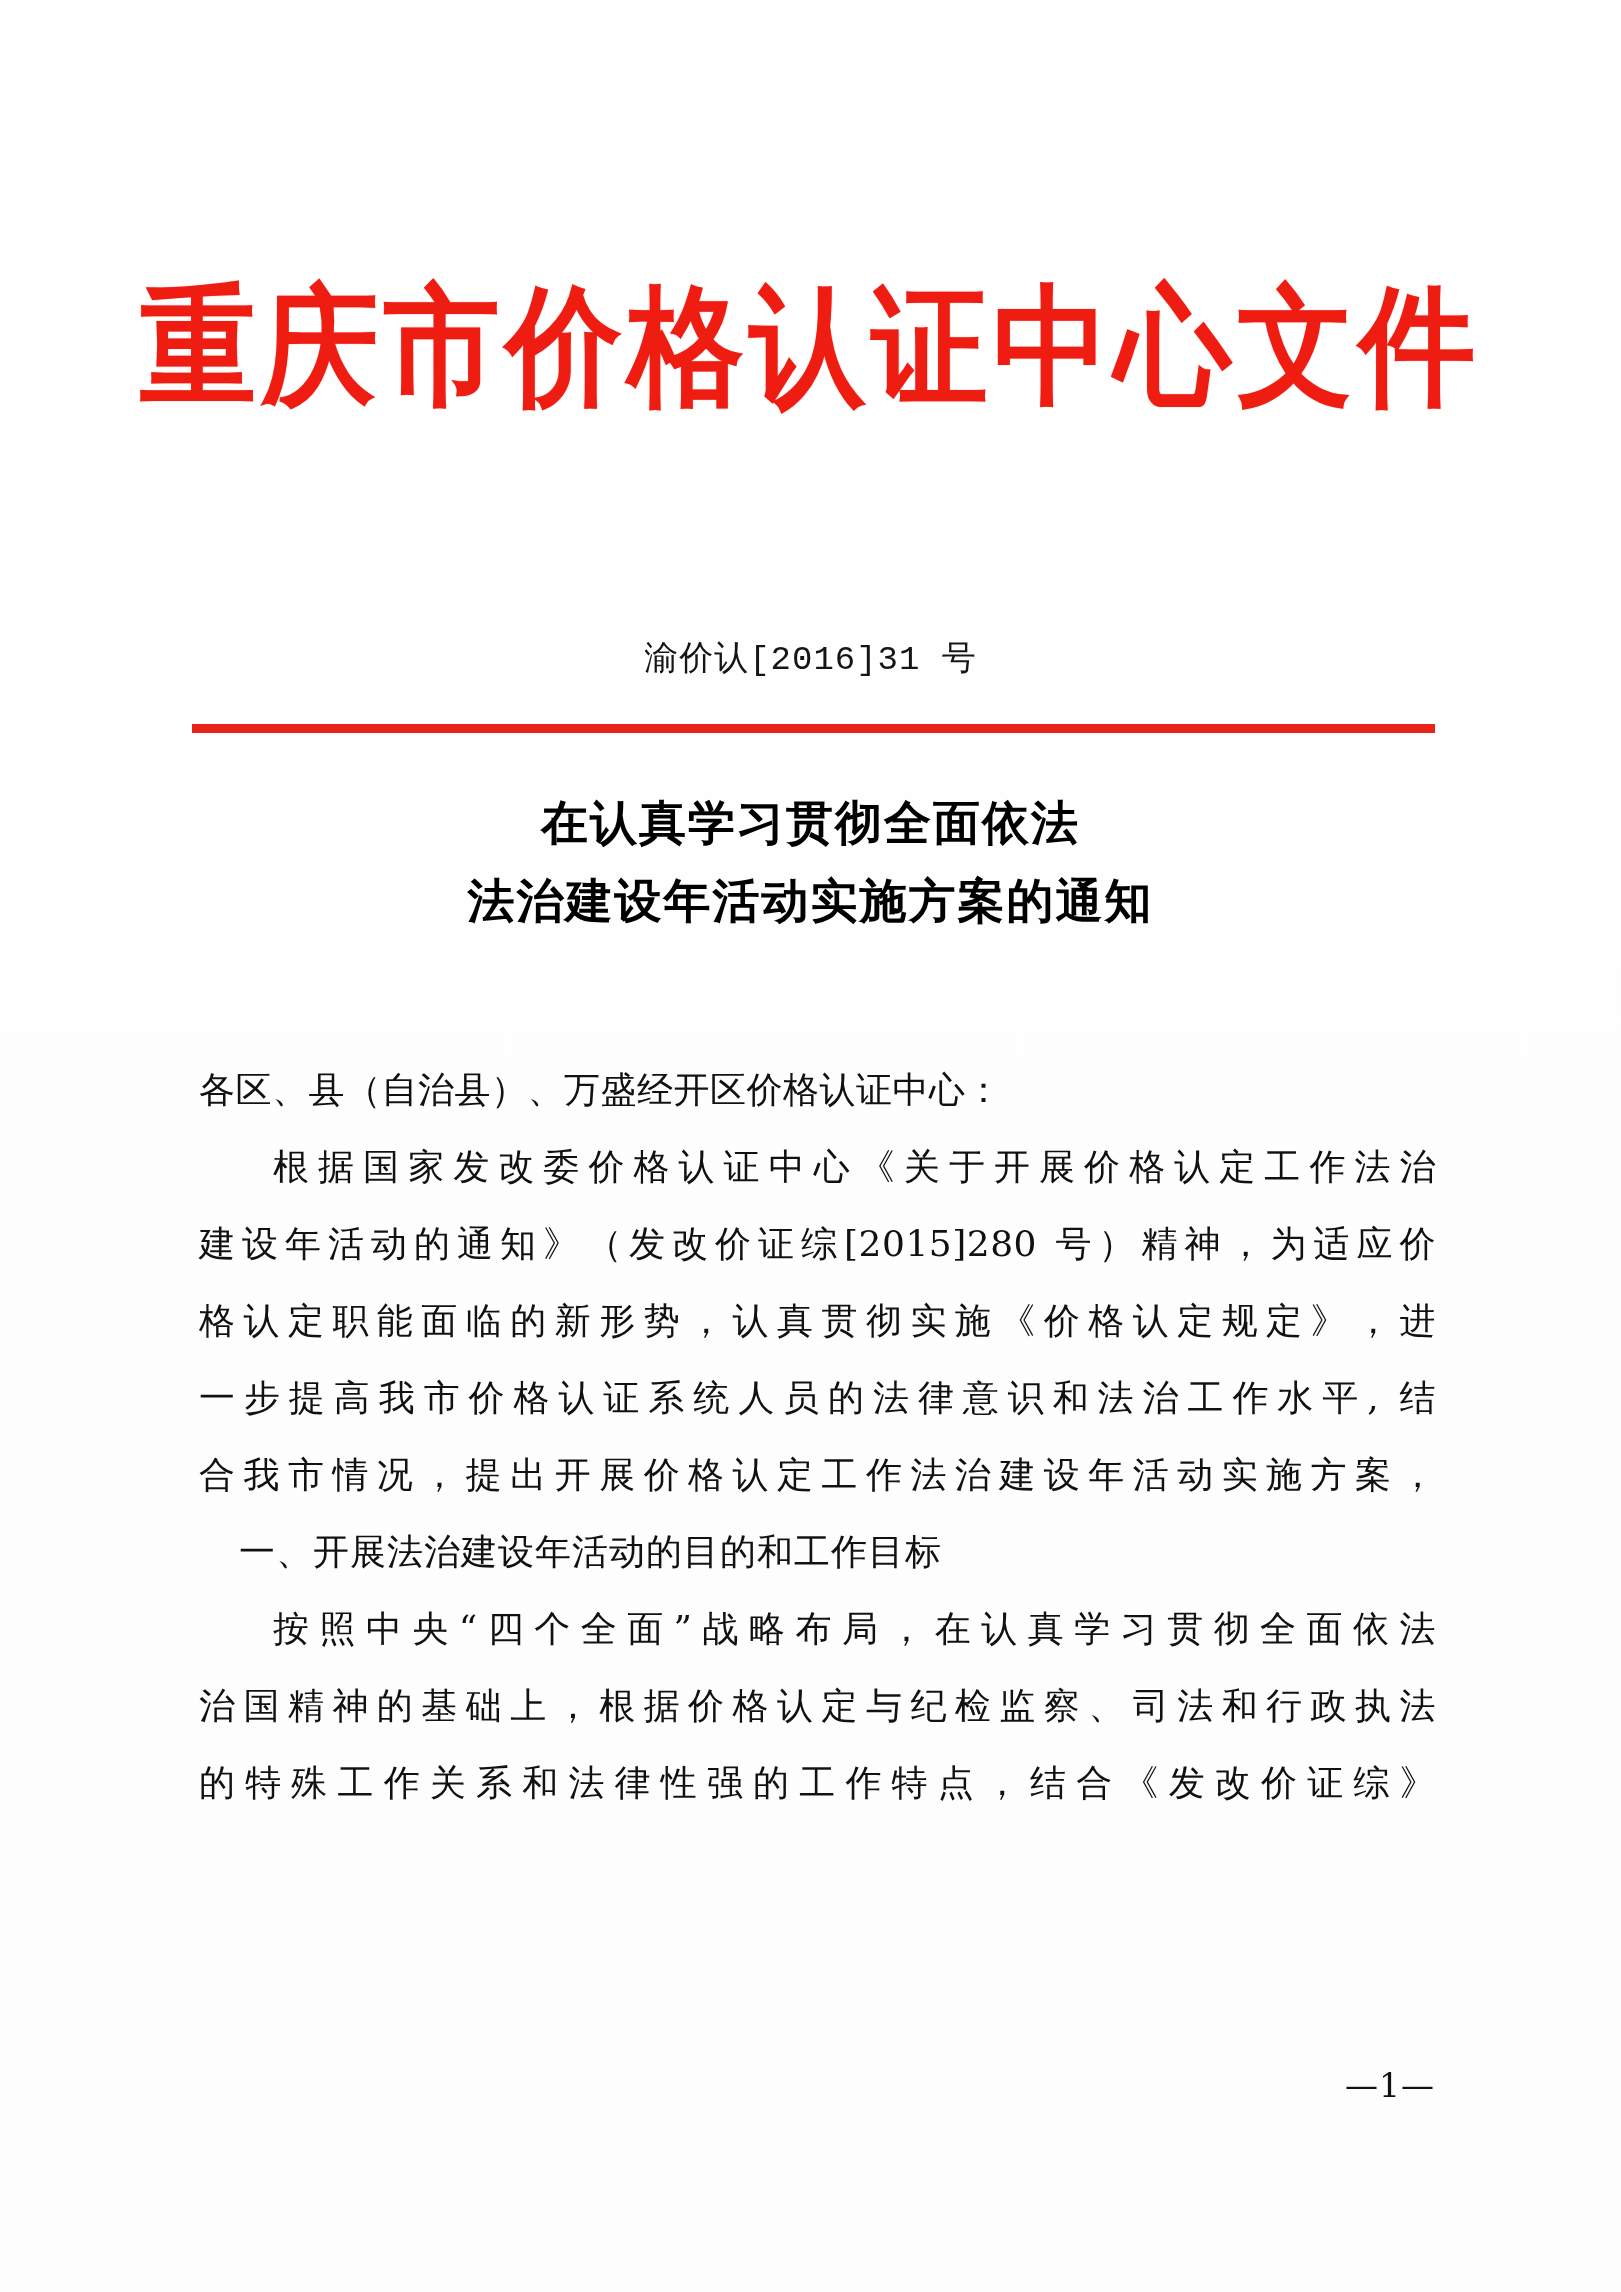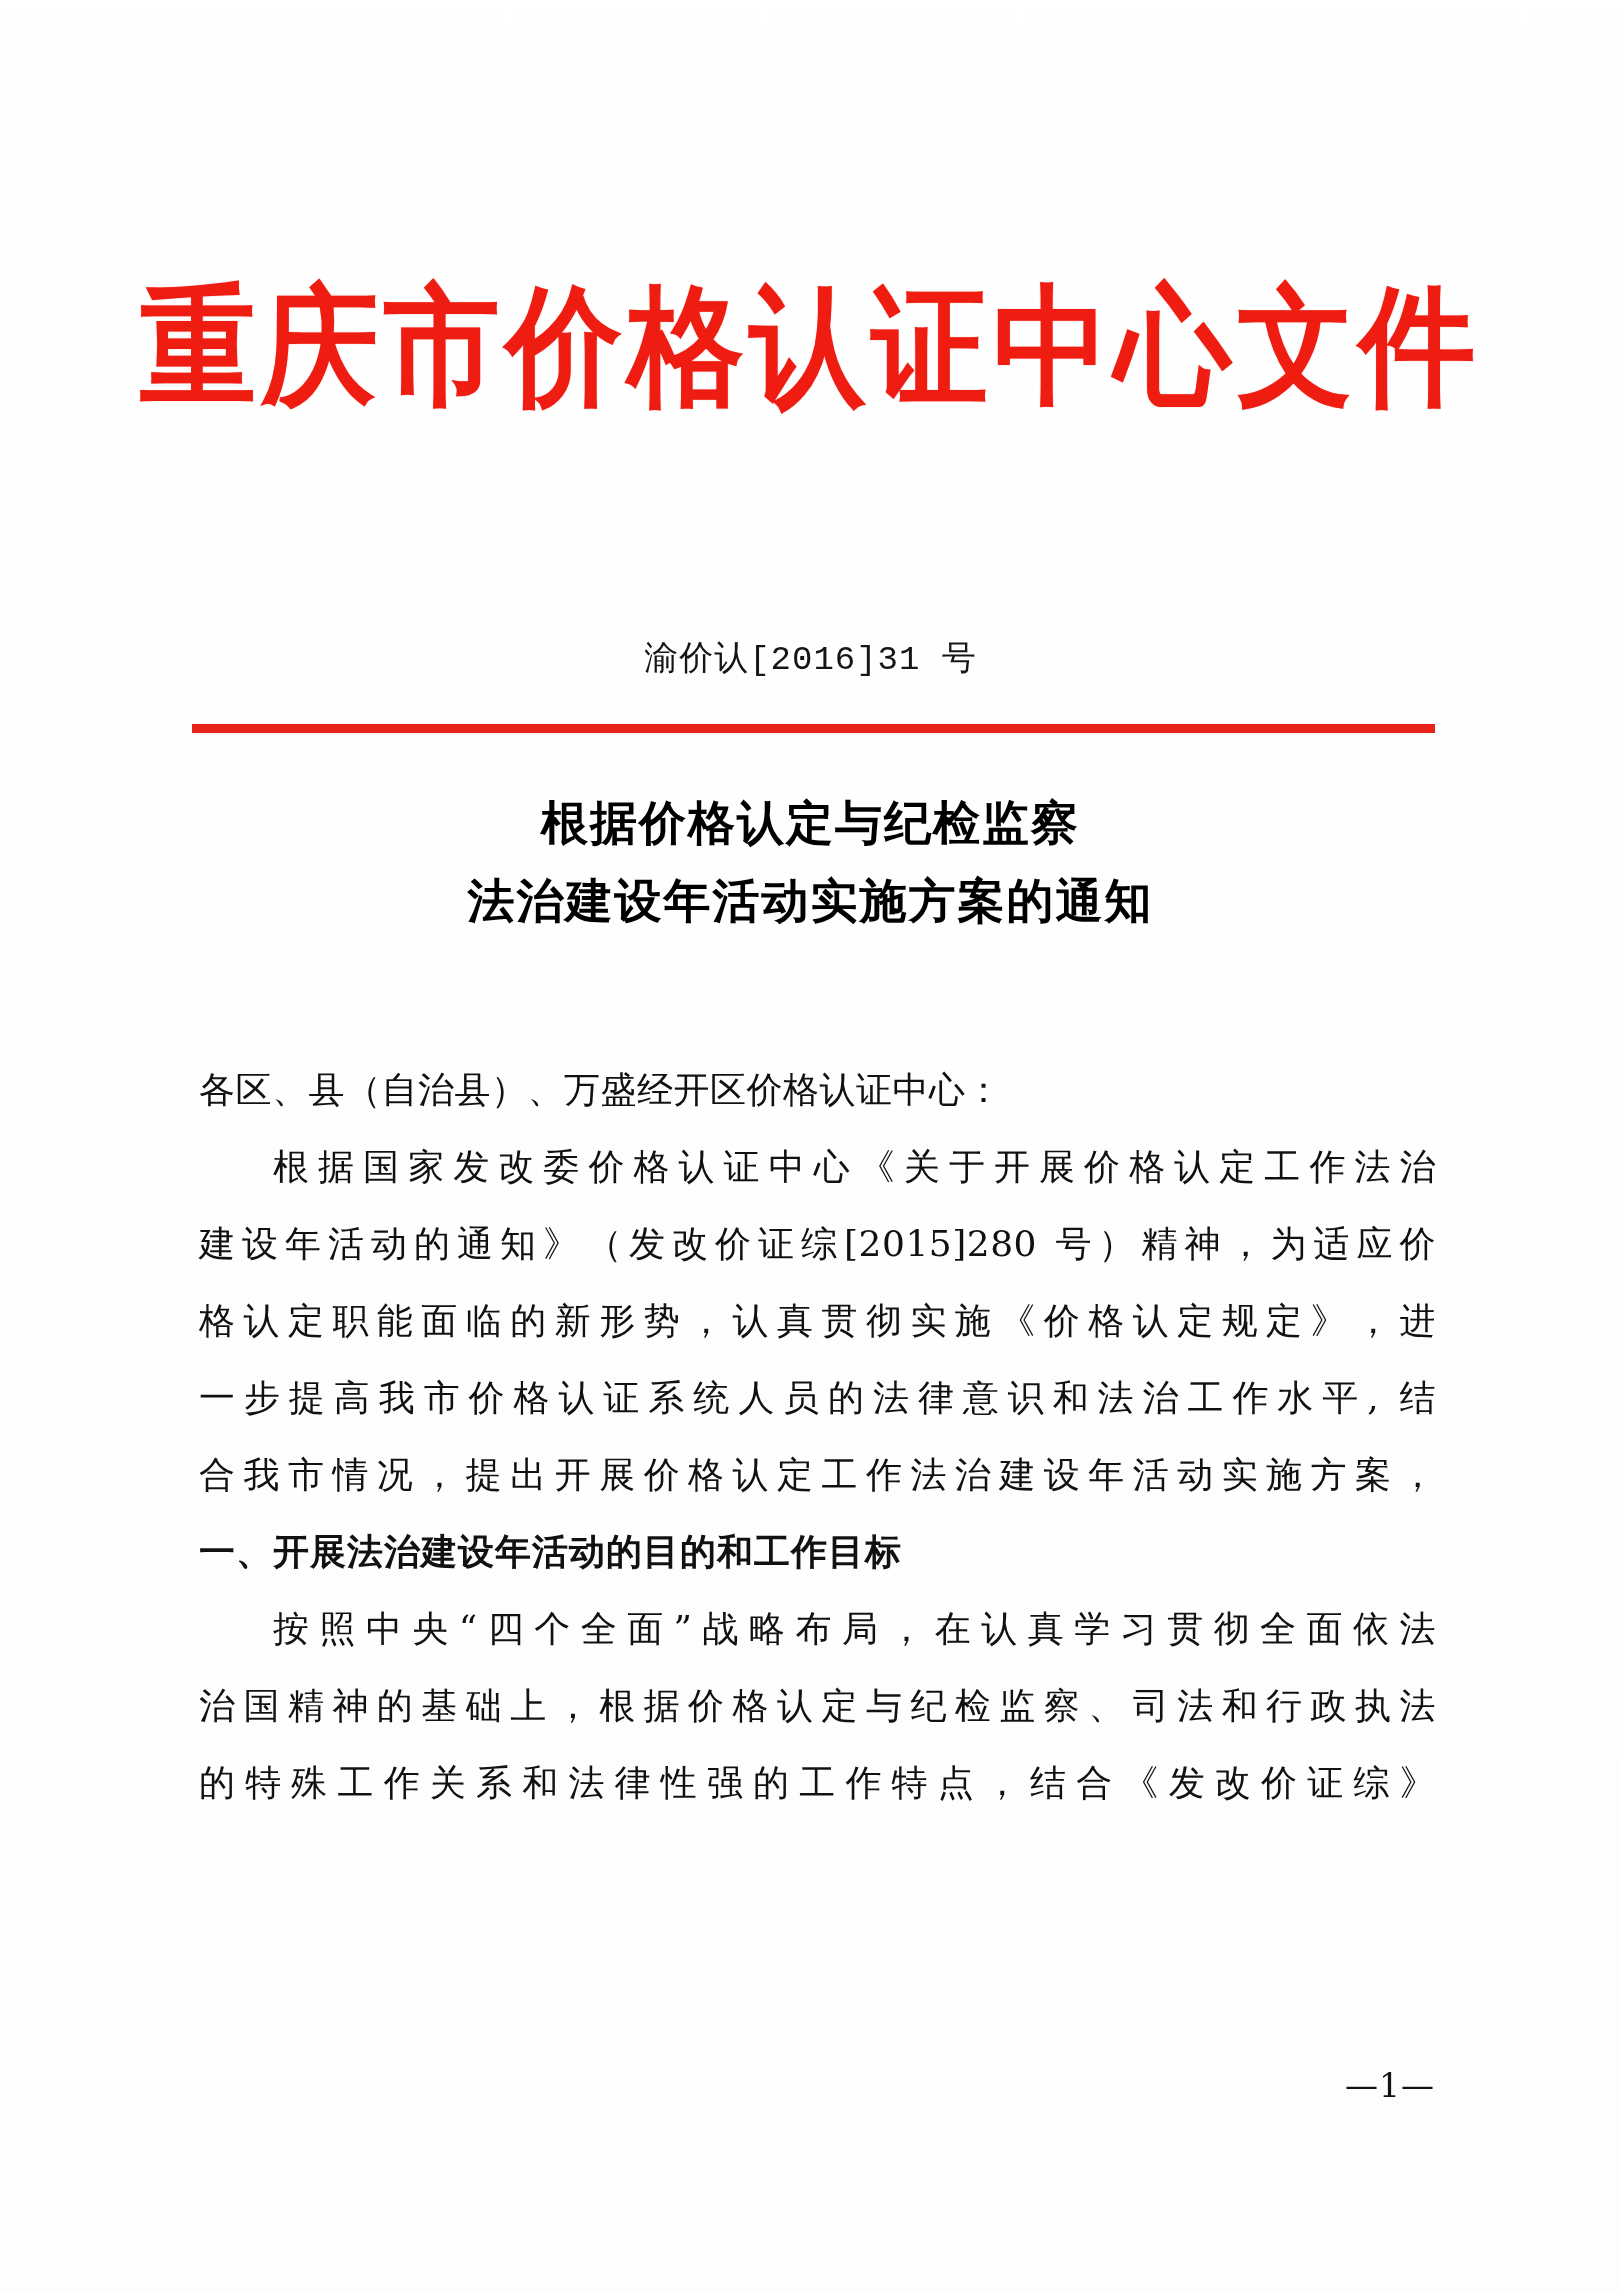--- a/index.html
+++ b/index.html
@@ -99,22 +99,23 @@
     white-space: nowrap;
     line-height: 77px;
     letter-spacing: 0.5px;
   }
   .bline.justify {
     text-align: justify;
     text-align-last: justify;
     white-space: normal;
   }
   .bline.heading {
-    font-weight: 700;
+    font-weight: 400;
     letter-spacing: 1px;
+    margin-left: 40px;
   }
 
   
   .page-number {
     position: absolute;
     top: 2066px;
     right: 186px;
     font-family: "DejaVu Serif", "Liberation Serif", serif;
     font-size: 33px;
     color: #111;
@@ -127,21 +128,21 @@
 <div class="page">
   <div class="paper-tint"></div>
 
   <div class="masthead" style="color: rgb(238, 28, 17);">重庆市价格认证中心文件</div>
 
   <div class="doc-number">渝价认[2016]31 号</div>
 
   <div class="red-rule" style="background: rgb(232, 36, 26);"></div>
 
   <div class="subject">
-    <span class="sline">根据价格认定与纪检监察</span>
+    <span class="sline">在认真学习贯彻全面依法</span>
     <span class="sline">法治建设年活动实施方案的通知</span>
   </div>
 
   <div class="body-block">
     <span class="bline">各区、县（自治县）、万盛经开区价格认证中心：</span>
 
     <span class="bline justify" style="text-indent: 74px;">根据国家发改委价格认证中心《关于开展价格认定工作法治</span>
     <span class="bline justify">建设年活动的通知》（发改价证综[2015]280 号）精神，为适应价</span>
     <span class="bline justify">格认定职能面临的新形势，认真贯彻实施《价格认定规定》，进</span>
     <span class="bline justify">一步提高我市价格认证系统人员的法律意识和法治工作水平, 结</span>

